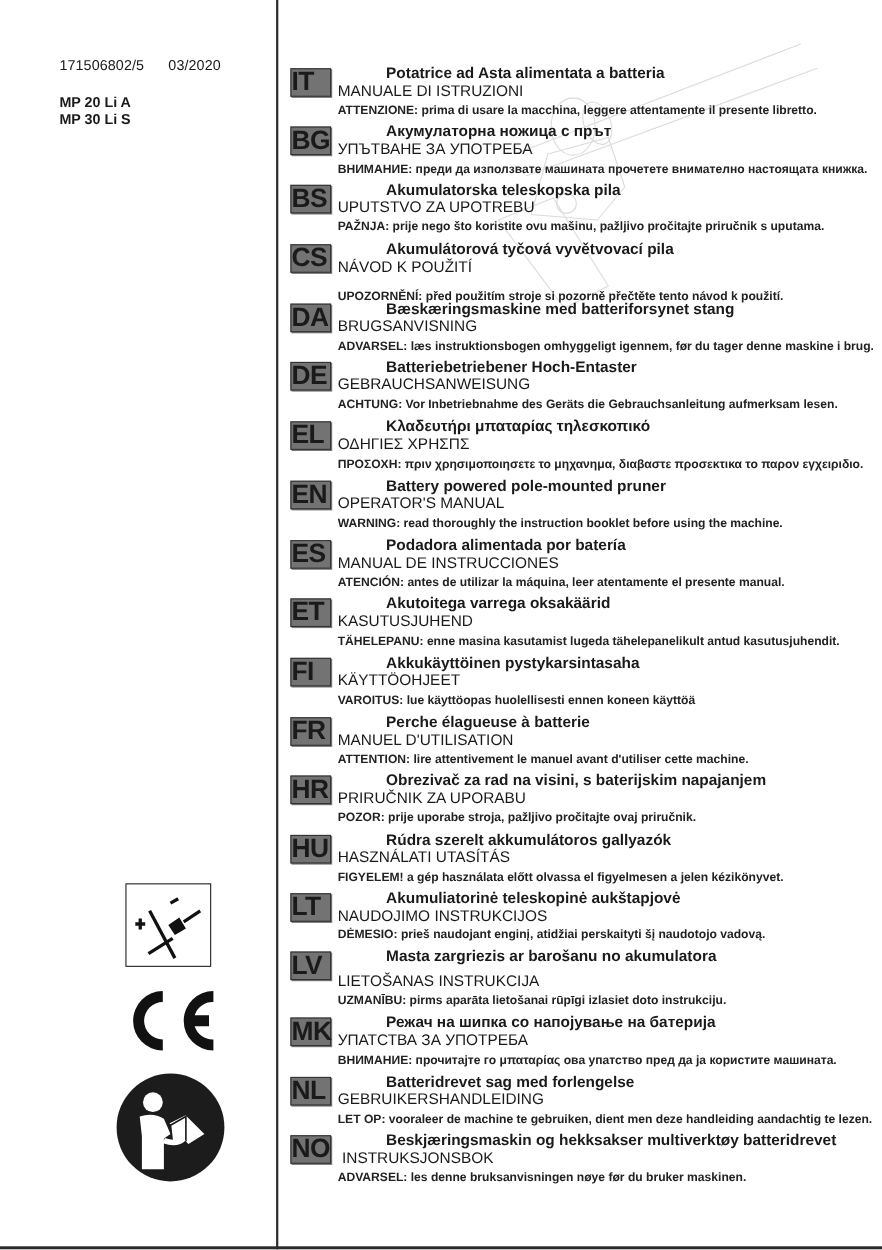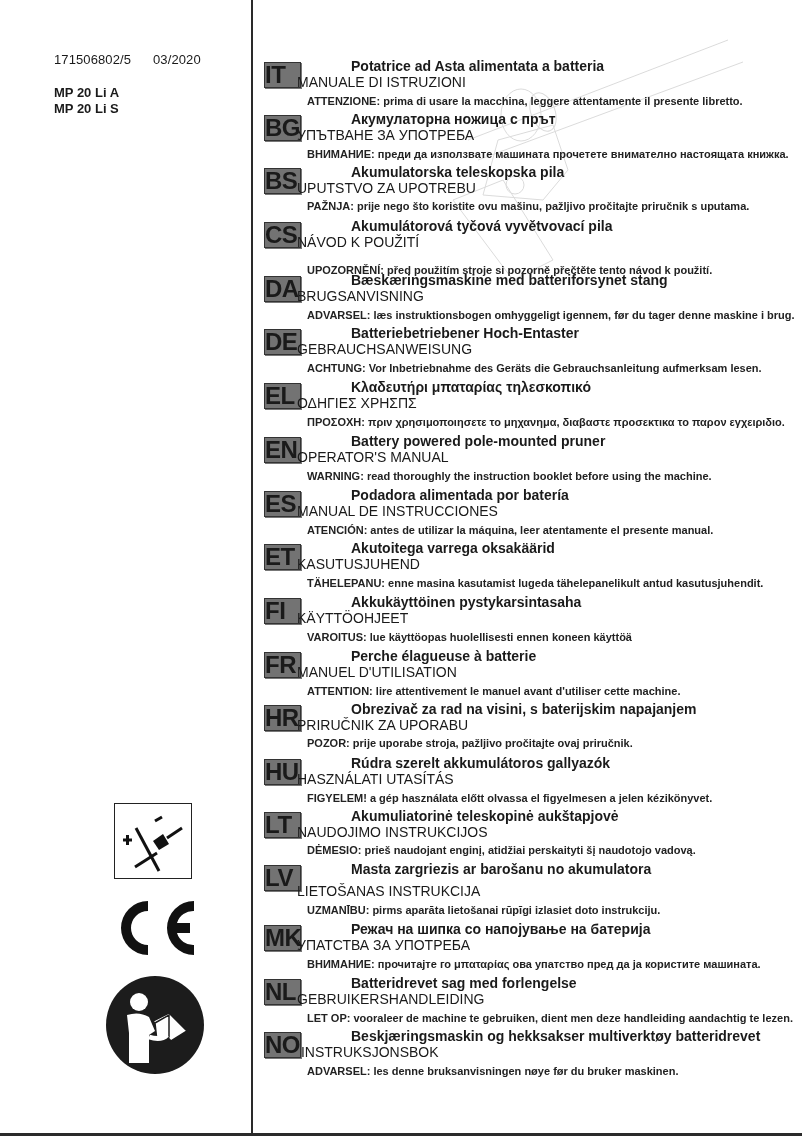--- a/index.html
+++ b/index.html
@@ -13,33 +13,33 @@
   .models { position:absolute; left:54px; top:85px; font-size:13px; font-weight:bold; line-height:16px; }
   .sym-battery { position:absolute; left:114px; top:803px; width:78px; height:76px; border:1.5px solid #222; box-sizing:border-box; }
   .sym-ce { position:absolute; left:108px; top:895px; width:92px; height:66px; }
   .sym-manual { position:absolute; left:105px; top:975px; width:100px; height:100px; }
   .right { position:absolute; left:253px; top:0; width:549px; height:1133px; }
   .bg-illus { position:absolute; left:0; top:0; width:549px; height:300px; opacity:0.35; }
   .entry { position:absolute; left:11px; width:530px; }
   .code { position:absolute; left:0; top:3px; width:35px; height:24px; background:#737373; border:1px solid #333;
           box-shadow:1px 1px 0 #777; font-weight:bold; font-size:24px; line-height:24px; text-align:left; letter-spacing:-0.5px; }
   .title { position:absolute; left:43px; top:0; font-weight:bold; font-size:14px; line-height:15px; white-space:nowrap;padding-left:44px; }
-  .subtitle { position:absolute; left:33px; top:15px; font-size:14px; line-height:16px; white-space:nowrap; }
+  .subtitle { position:absolute; left:43px; top:15px; font-size:14px; line-height:16px; white-space:nowrap; }
   .warning { position:absolute; left:43px; top:37px; font-weight:bold; font-size:11px; line-height:10px; white-space:nowrap; color:#222; }
 </style>
 </head>
 <body>
 
 <div class="left">
   <div class="docnum">
     <span>171506802/5</span><span>03/2020</span>
   </div>
   <div class="models">
     <div>MP 20 Li A</div>
-    <div>MP 20 Li S</div>
+    <div>MP 30 Li S</div>
   </div>
 
   <div class="sym-battery">
     <svg width="75" height="73" viewBox="0 0 75 73">
       <g stroke="#111" stroke-width="3" fill="none" stroke-linecap="butt">
         <line x1="8" y1="36" x2="17" y2="36"></line>
         <line x1="12.5" y1="31" x2="12.5" y2="41"></line>
         <line x1="40" y1="17" x2="47" y2="13"></line>
         <line x1="20" y1="63" x2="42" y2="49"></line>
         <line x1="21" y1="24" x2="44" y2="67"></line>

